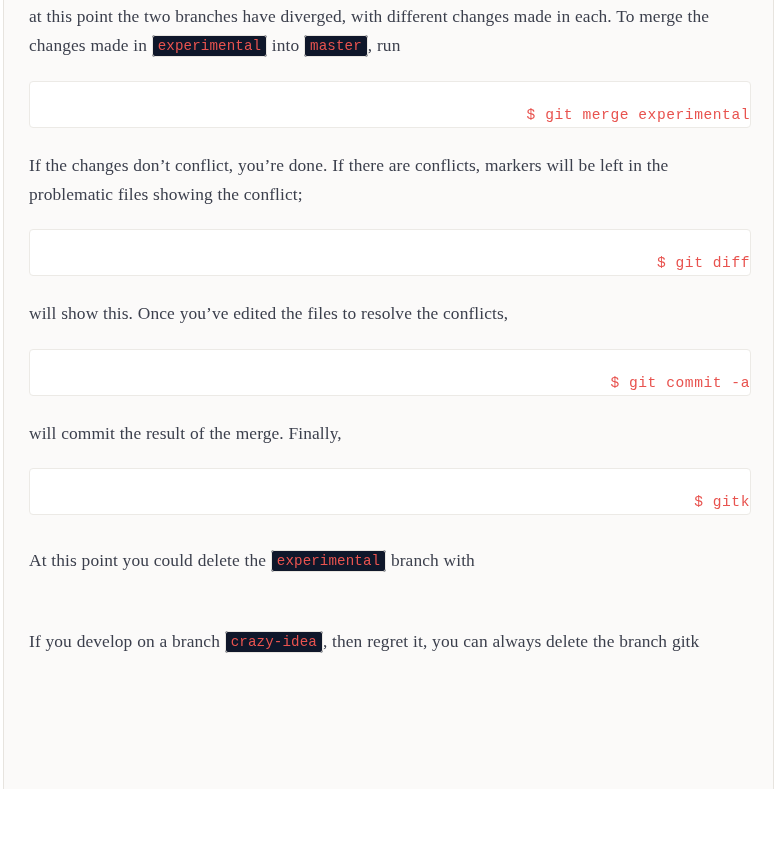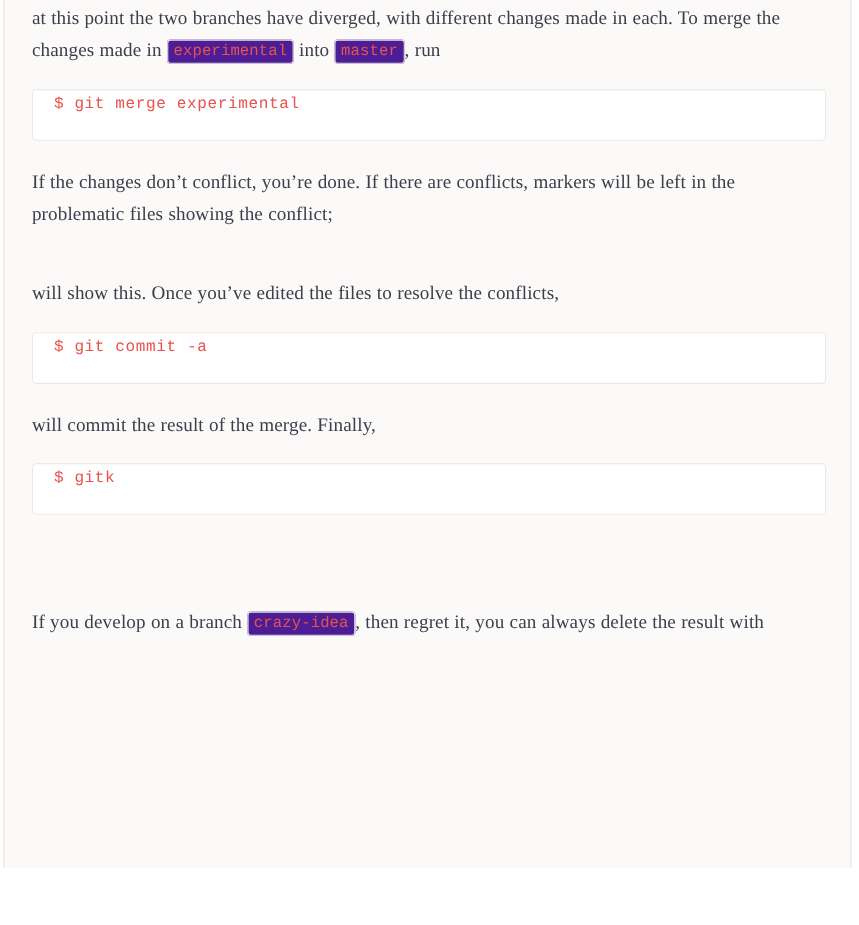--- a/index.html
+++ b/index.html
@@ -48,41 +48,42 @@
     word-spacing: 0.3px;
   }
   .gap-p   { height: 20px; }
   .gap-pre { height: 22px; }
 
   
   code.inline {
     font-family: "Liberation Mono", "DejaVu Sans Mono", monospace;
     font-size: 14.2px;
     color: #e8534f;
-    background: #4c1d95;
+    background: #0f172a;
     border: 1px solid #e9e6e1;
     border-radius: 3px;
     padding: 2px 5px 2px 5px;
     white-space: nowrap;
     line-height: 1;
     position: relative;
     top: -1px;
   }
 
   
   .codeblock {
     background: #ffffff;
     border: 1px solid #eceae6;
     border-radius: 4px;
     height: 47px;
     box-sizing: border-box;
     display: flex;
     align-items: flex-start;
-    padding: 4px 0 0 19px;
+    padding: 24px 0 0 19px;
     width: 722px;
+    justify-content: flex-end;
   }
   .codeblock code {
     font-family: "Liberation Mono", "DejaVu Sans Mono", monospace;
     font-size: 14.6px;
     color: #e8534f;
     letter-spacing: 0.55px;
     white-space: pre;
     line-height: 18px;
   }
 
@@ -112,20 +113,23 @@
       <div class="codeblock">
           <code>$ git merge experimental</code>
         </div>
 
       <div class="gap-pre" style="height:23px"></div>
 
       <p class="para"><span>If the changes don’t conflict, you’re done. If there are conflicts, markers will be left in the problematic files showing the conflict;</span></p>
 
       <div class="gap-pre" style="height:21px"></div>
 
+      <div class="codeblock">
+          <code>$ git diff</code>
+        </div>
 
       <div class="gap-pre" style="height:23px"></div>
 
       <p class="para"><span>will show this. Once you’ve edited the files to resolve the conflicts,</span></p>
 
       <div class="gap-pre" style="height:21px"></div>
 
       <div class="codeblock">
           <code>$ git commit -a</code>
         </div>
@@ -138,30 +142,31 @@
 
       <div class="codeblock">
           <code>$ gitk</code>
         </div>
 
       <div class="gap-pre" style="height:23px"></div>
 
 
       <div class="gap-p" style="height:8px"></div>
 
+      <p class="para"><span>At this point you could delete the </span><code class="inline">experimental</code><span> branch with</span></p>
 
       <div class="gap-pre" style="height:21px"></div>
 
 
       <div class="gap-pre" style="height:23px"></div>
 
 
       <div class="gap-p" style="height:8px"></div>
 
-      <p class="para"><span>If you develop on a branch </span><code class="inline">crazy-idea</code><span>, then regret it, you can always delete the result with</span></p>
+      <p class="para"><span>If you develop on a branch </span><code class="inline">crazy-idea</code><span>, then regret it, you can always delete the branch gitk</span></p>
 
       <div class="gap-pre" style="height:21px"></div>
 
     </div>
   </div>
 
   <div class="below-fold"></div>
 
 </div>
 

